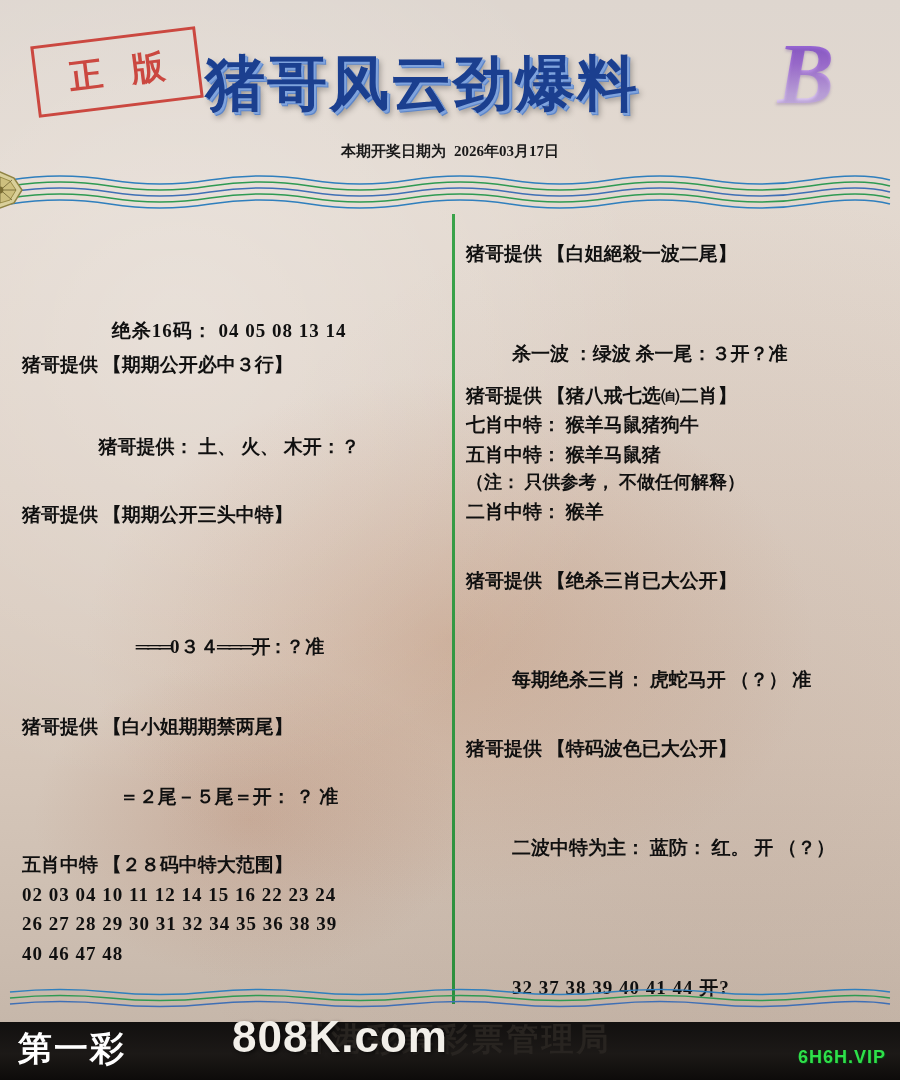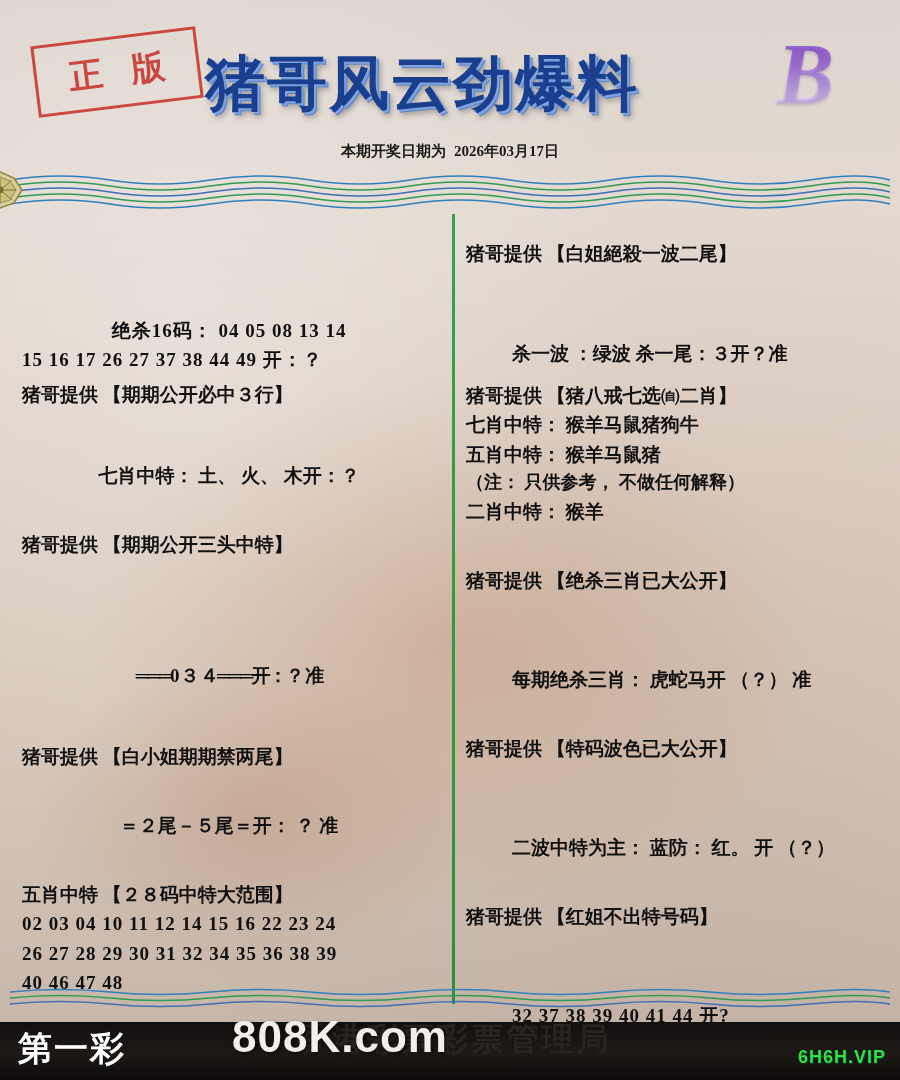--- a/index.html
+++ b/index.html
@@ -279,29 +279,28 @@
   <div class="content">
     <div class="col-divider"></div>
 
     <div class="col col-left">
       <div class="spacer-lg"></div>
       <div class="spacer-lg"></div>
       <div class="spacer-sm"></div>
 
       <div class="blk">
         <div class="val center nums">绝杀16码： 04 05 08 13 14</div>
-        <div class="val nums">15 16 17 26 27 37 38 44 49 开：？</div>
       </div>
 
       <div class="lbl">猪哥提供 【期期公开必中３行】</div>
 
       <div class="spacer-md"></div>
       <div class="spacer-md"></div>
 
-      <div class="val center">七肖中特： 土、 火、 木开：？</div>
+      <div class="val center">猪哥提供： 土、 火、 木开：？</div>
 
       <div class="spacer-md"></div>
       <div class="spacer-sm"></div>
 
       <div class="lbl">猪哥提供 【期期公开三头中特】</div>
 
       <div class="spacer-lg"></div>
       <div class="spacer-lg"></div>
       <div class="spacer-sm"></div>
 
@@ -363,21 +362,20 @@
       <div class="lbl">猪哥提供 【特码波色已大公开】</div>
 
       <div class="spacer-lg"></div>
       <div class="spacer-md"></div>
 
       <div class="val indent">二波中特为主： 蓝防： 红。 开 （？）</div>
 
       <div class="spacer-md"></div>
       <div class="spacer-sm"></div>
 
-      <div class="lbl">猪哥提供 【红姐不出特号码】</div>
 
       <div class="spacer-lg"></div>
       <div class="spacer-md"></div>
 
       <div class="val indent nums">32 37 38 39 40 41 44  开?</div>
     </div>
   </div>
 
   <div class="footer">
     <svg class="footer-waves" width="900" height="26" viewBox="0 0 900 26">

